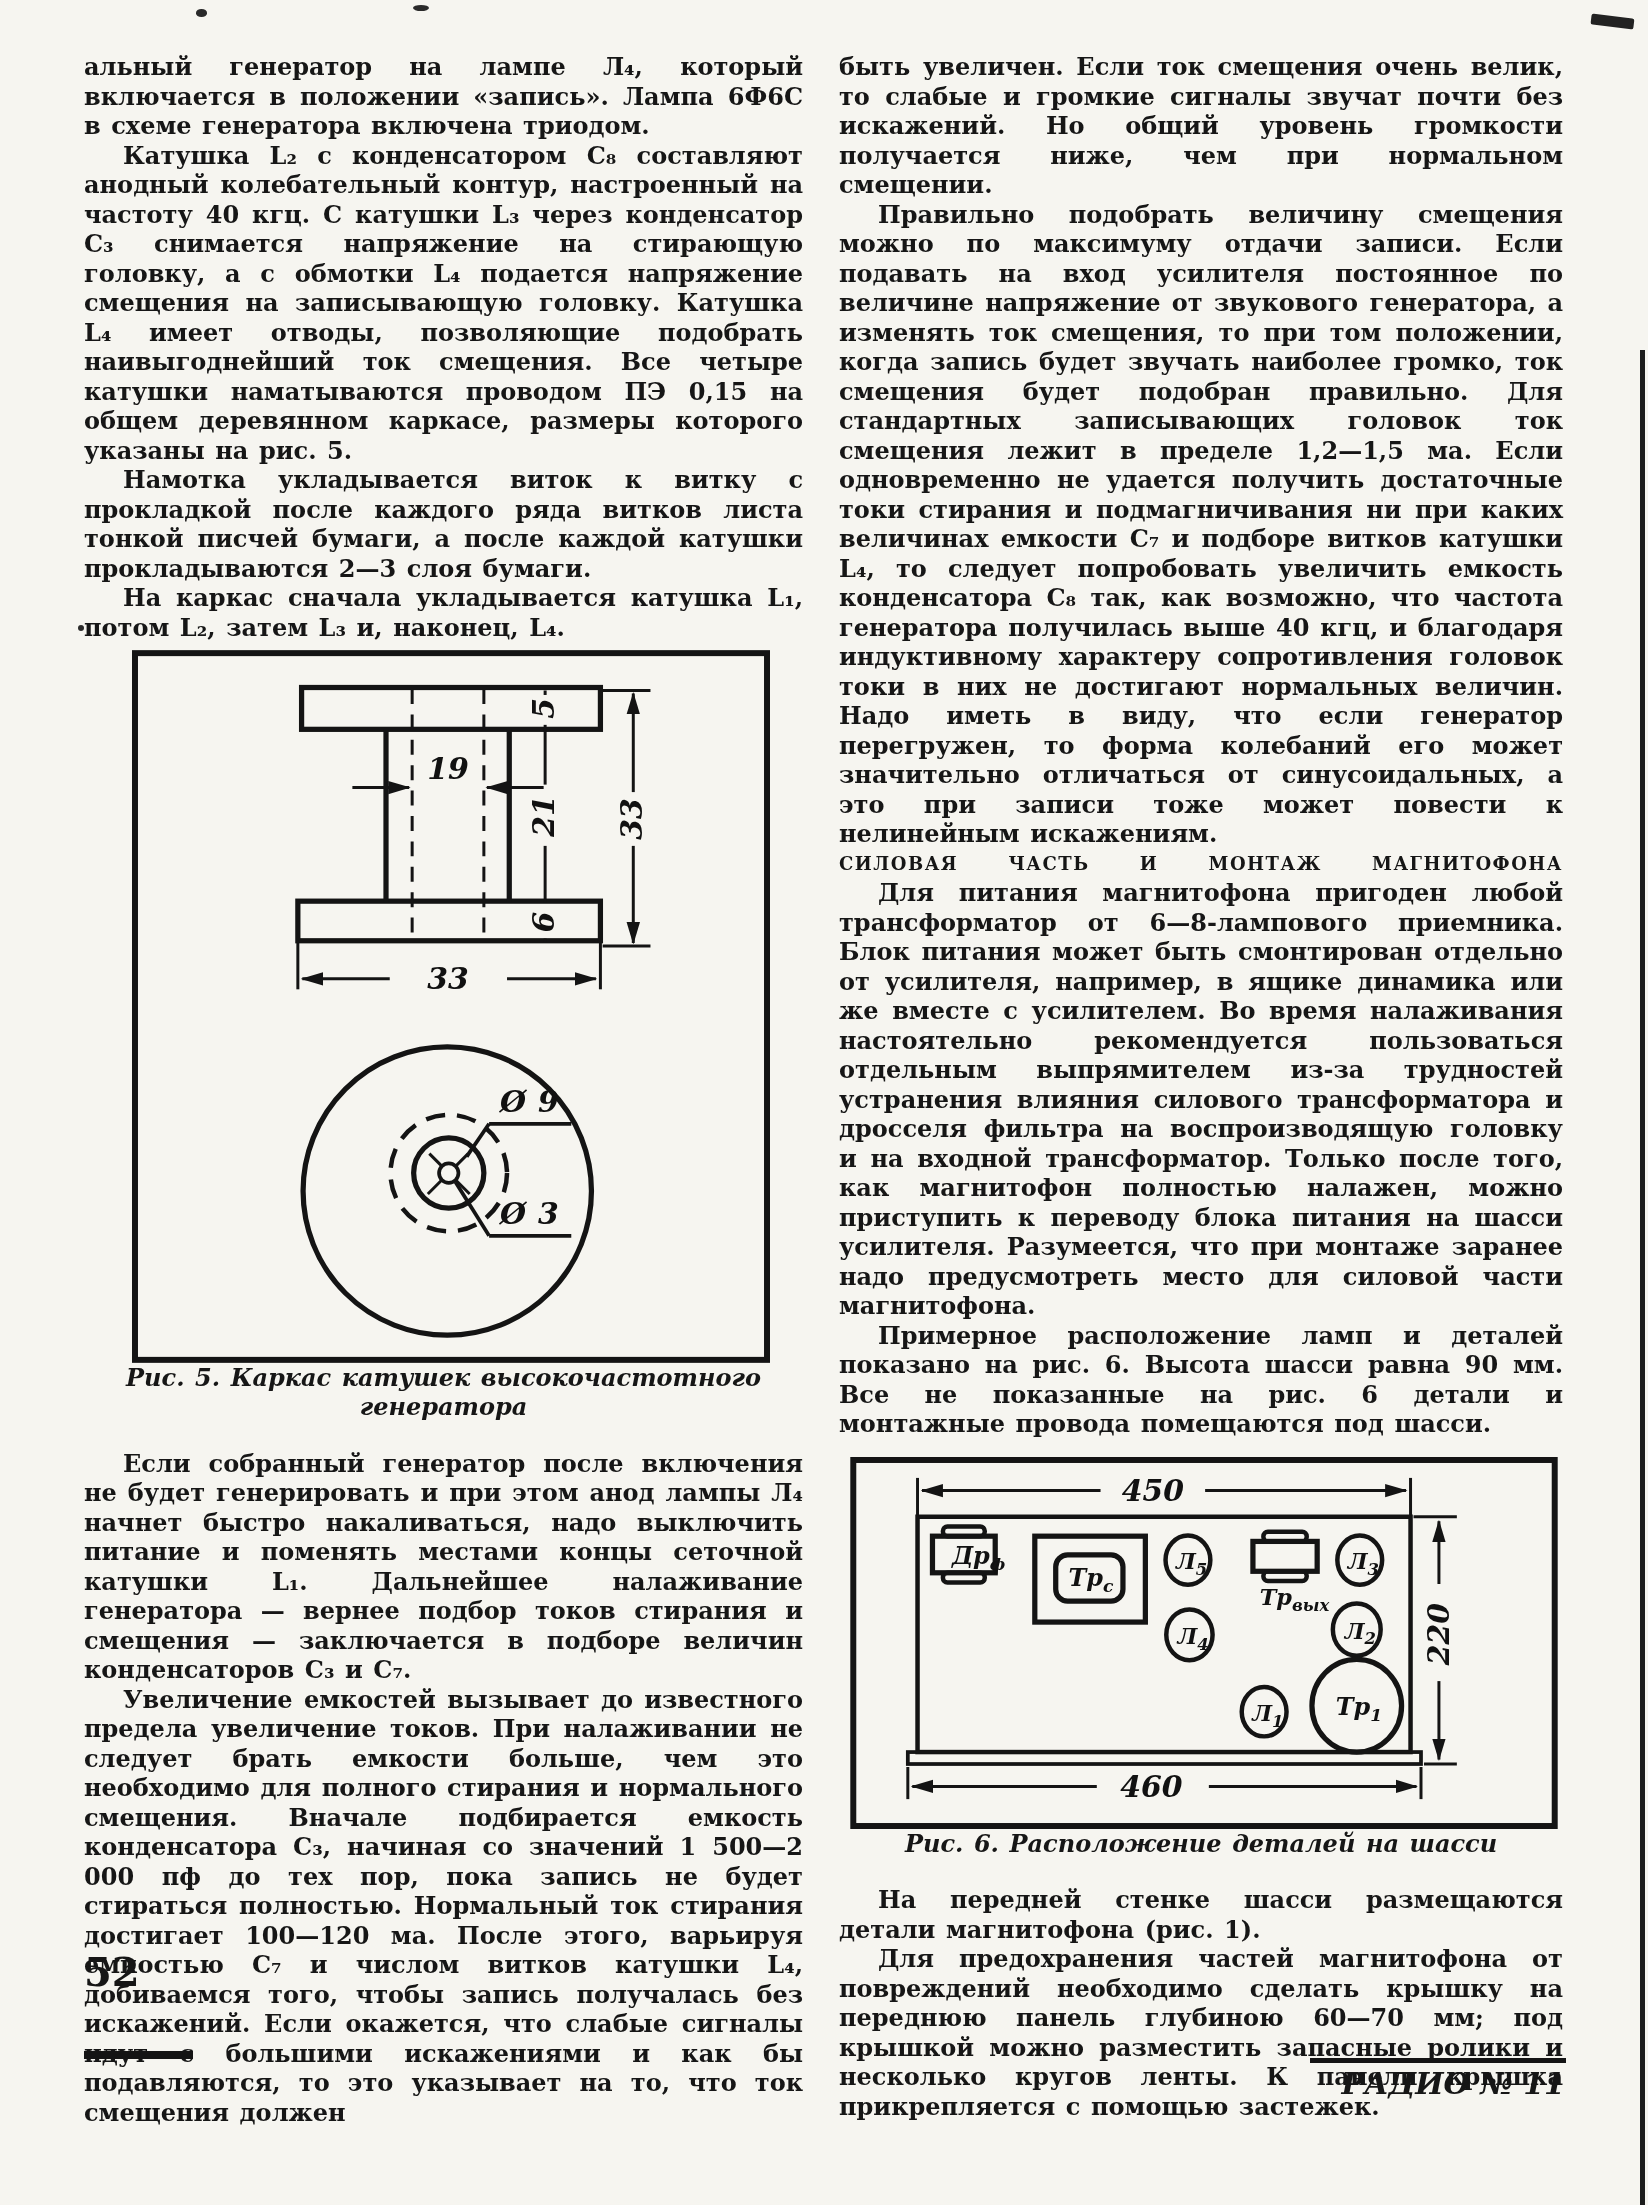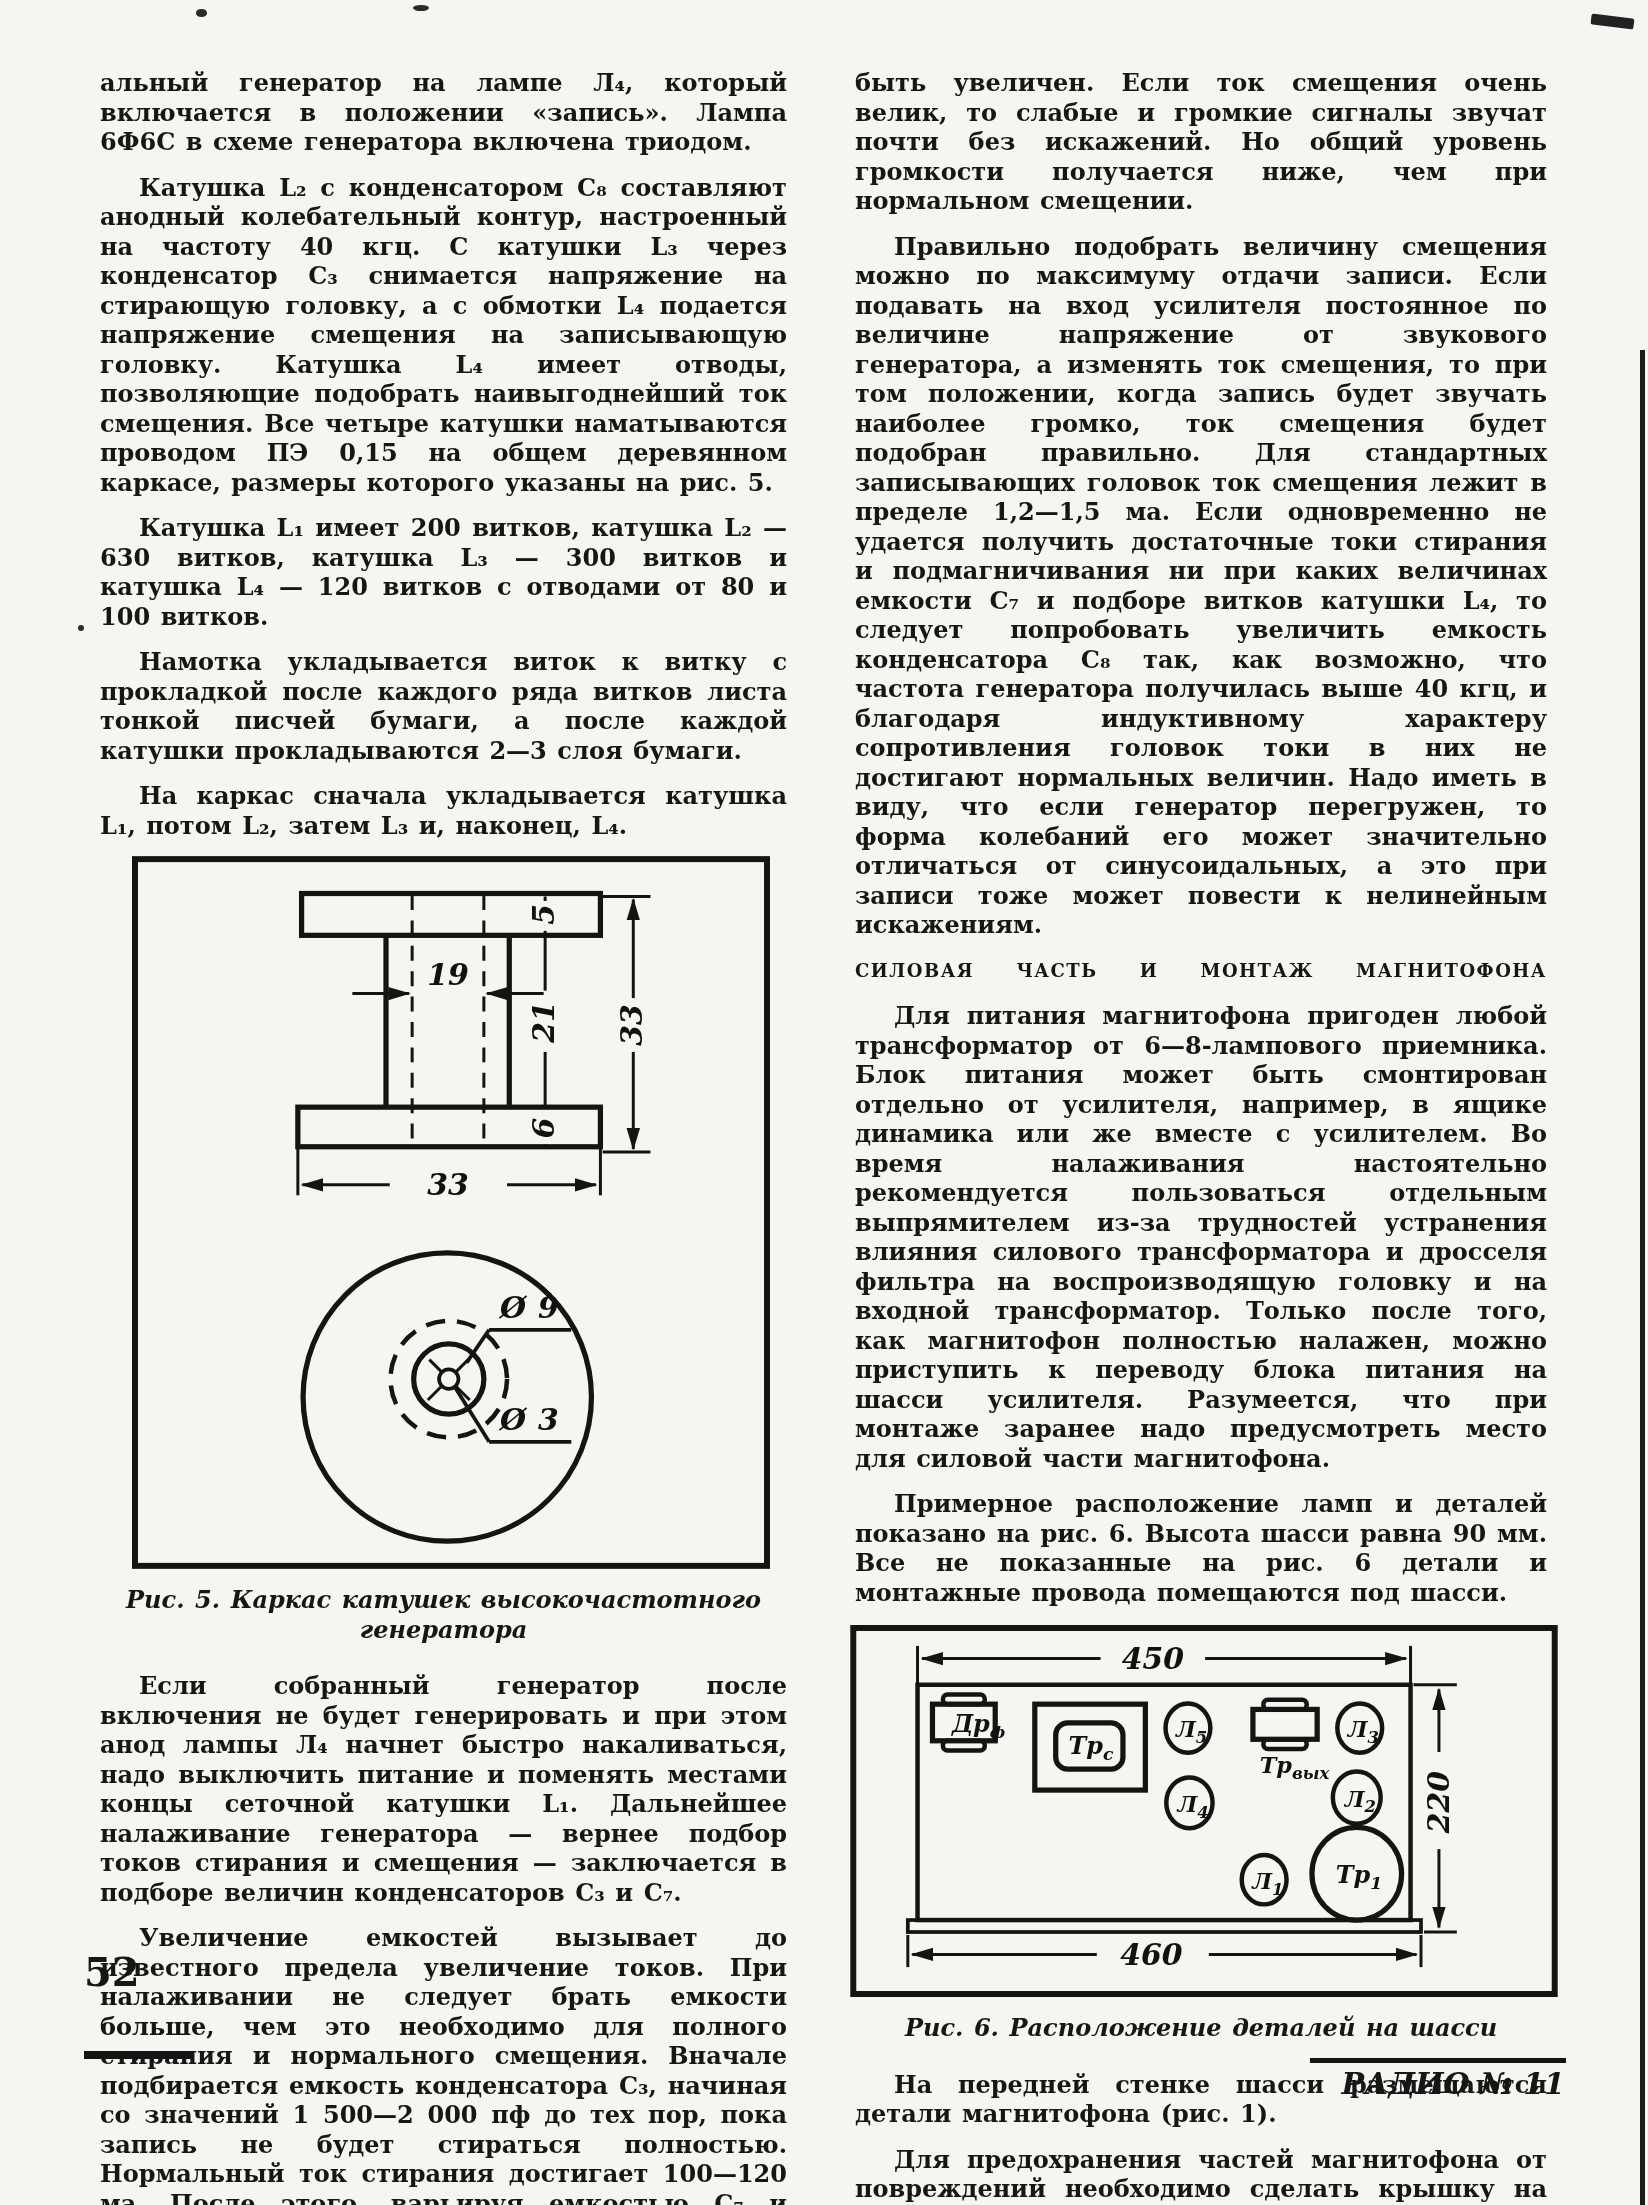--- a/index.html
+++ b/index.html
@@ -11,21 +11,21 @@
     font-family:"DejaVu Serif","Liberation Serif",serif;
     color:#161616;
   }
   .col{
     position:absolute;top:52px;
     font-size:24px;line-height:29.5px;font-weight:bold;
     text-align:justify;word-spacing:2.2px;
   }
   .col-left{left:84px;width:719px;}
   .col-right{left:839px;width:724px;}
-  .col p{margin:16px;text-indent:39px;}
+  .col p{margin:0;text-indent:39px;}
   .col p.noindent{text-indent:0;}
   .fig{position:relative;}
   .fig svg{display:block;}
   .fig5wrap{margin:7.5px 0 0 48px;}
   .fig6wrap{margin:18px 0 0 10.5px;}
   .caption{
     margin:25.4px 0 0 0;text-align:center;text-indent:0 !important;
     font-style:italic;font-weight:bold;font-size:24px;
   }
   .after-caption{margin-top:27px !important;}
@@ -57,21 +57,20 @@
   svg .complabel{font-style:italic;}
 </style>
 </head>
 <body>
 
 <div class="page">
 
   <div class="col col-left">
     <p class="noindent">альный генератор на лампе Л₄, который включается в положении «запись». Лампа 6Ф6С в схеме генератора включена триодом.</p>
     <p>Катушка L₂ с конденсатором С₈ составляют анодный колебательный контур, настроенный на частоту 40 кгц. С катушки L₃ через конденсатор С₃ снимается напряжение на стирающую головку, а с обмотки L₄ подается напряжение смещения на записывающую головку. Катушка L₄ имеет отводы, позволяющие подобрать наивыгоднейший ток смещения. Все четыре катушки наматываются проводом ПЭ 0,15 на общем деревянном каркасе, размеры которого указаны на рис. 5.</p>
-    <p>Катушка L₁ имеет 200 витков, катушка L₂ — 630 витков, катушка L₃ — 300 витков и катушка L₄ — 120 витков с отводами от 80 и 100 витков.</p>
     <p>Намотка укладывается виток к витку с прокладкой после каждого ряда витков листа тонкой писчей бумаги, а после каждой катушки прокладываются 2—3 слоя бумаги.</p>
     <p>На каркас сначала укладывается катушка L₁, потом L₂, затем L₃ и, наконец, L₄.</p>
 
     <div class="fig fig5wrap">
       <svg width="638" height="713" viewBox="0 0 854 954" style="font-size:32px">
         <defs>
           <marker id="ar5" markerUnits="userSpaceOnUse" markerWidth="30" markerHeight="22" refX="28" refY="11" orient="auto">
             <path d="M0,2 L30,11 L0,20 z" fill="#141414"></path>
           </marker>
         </defs>

